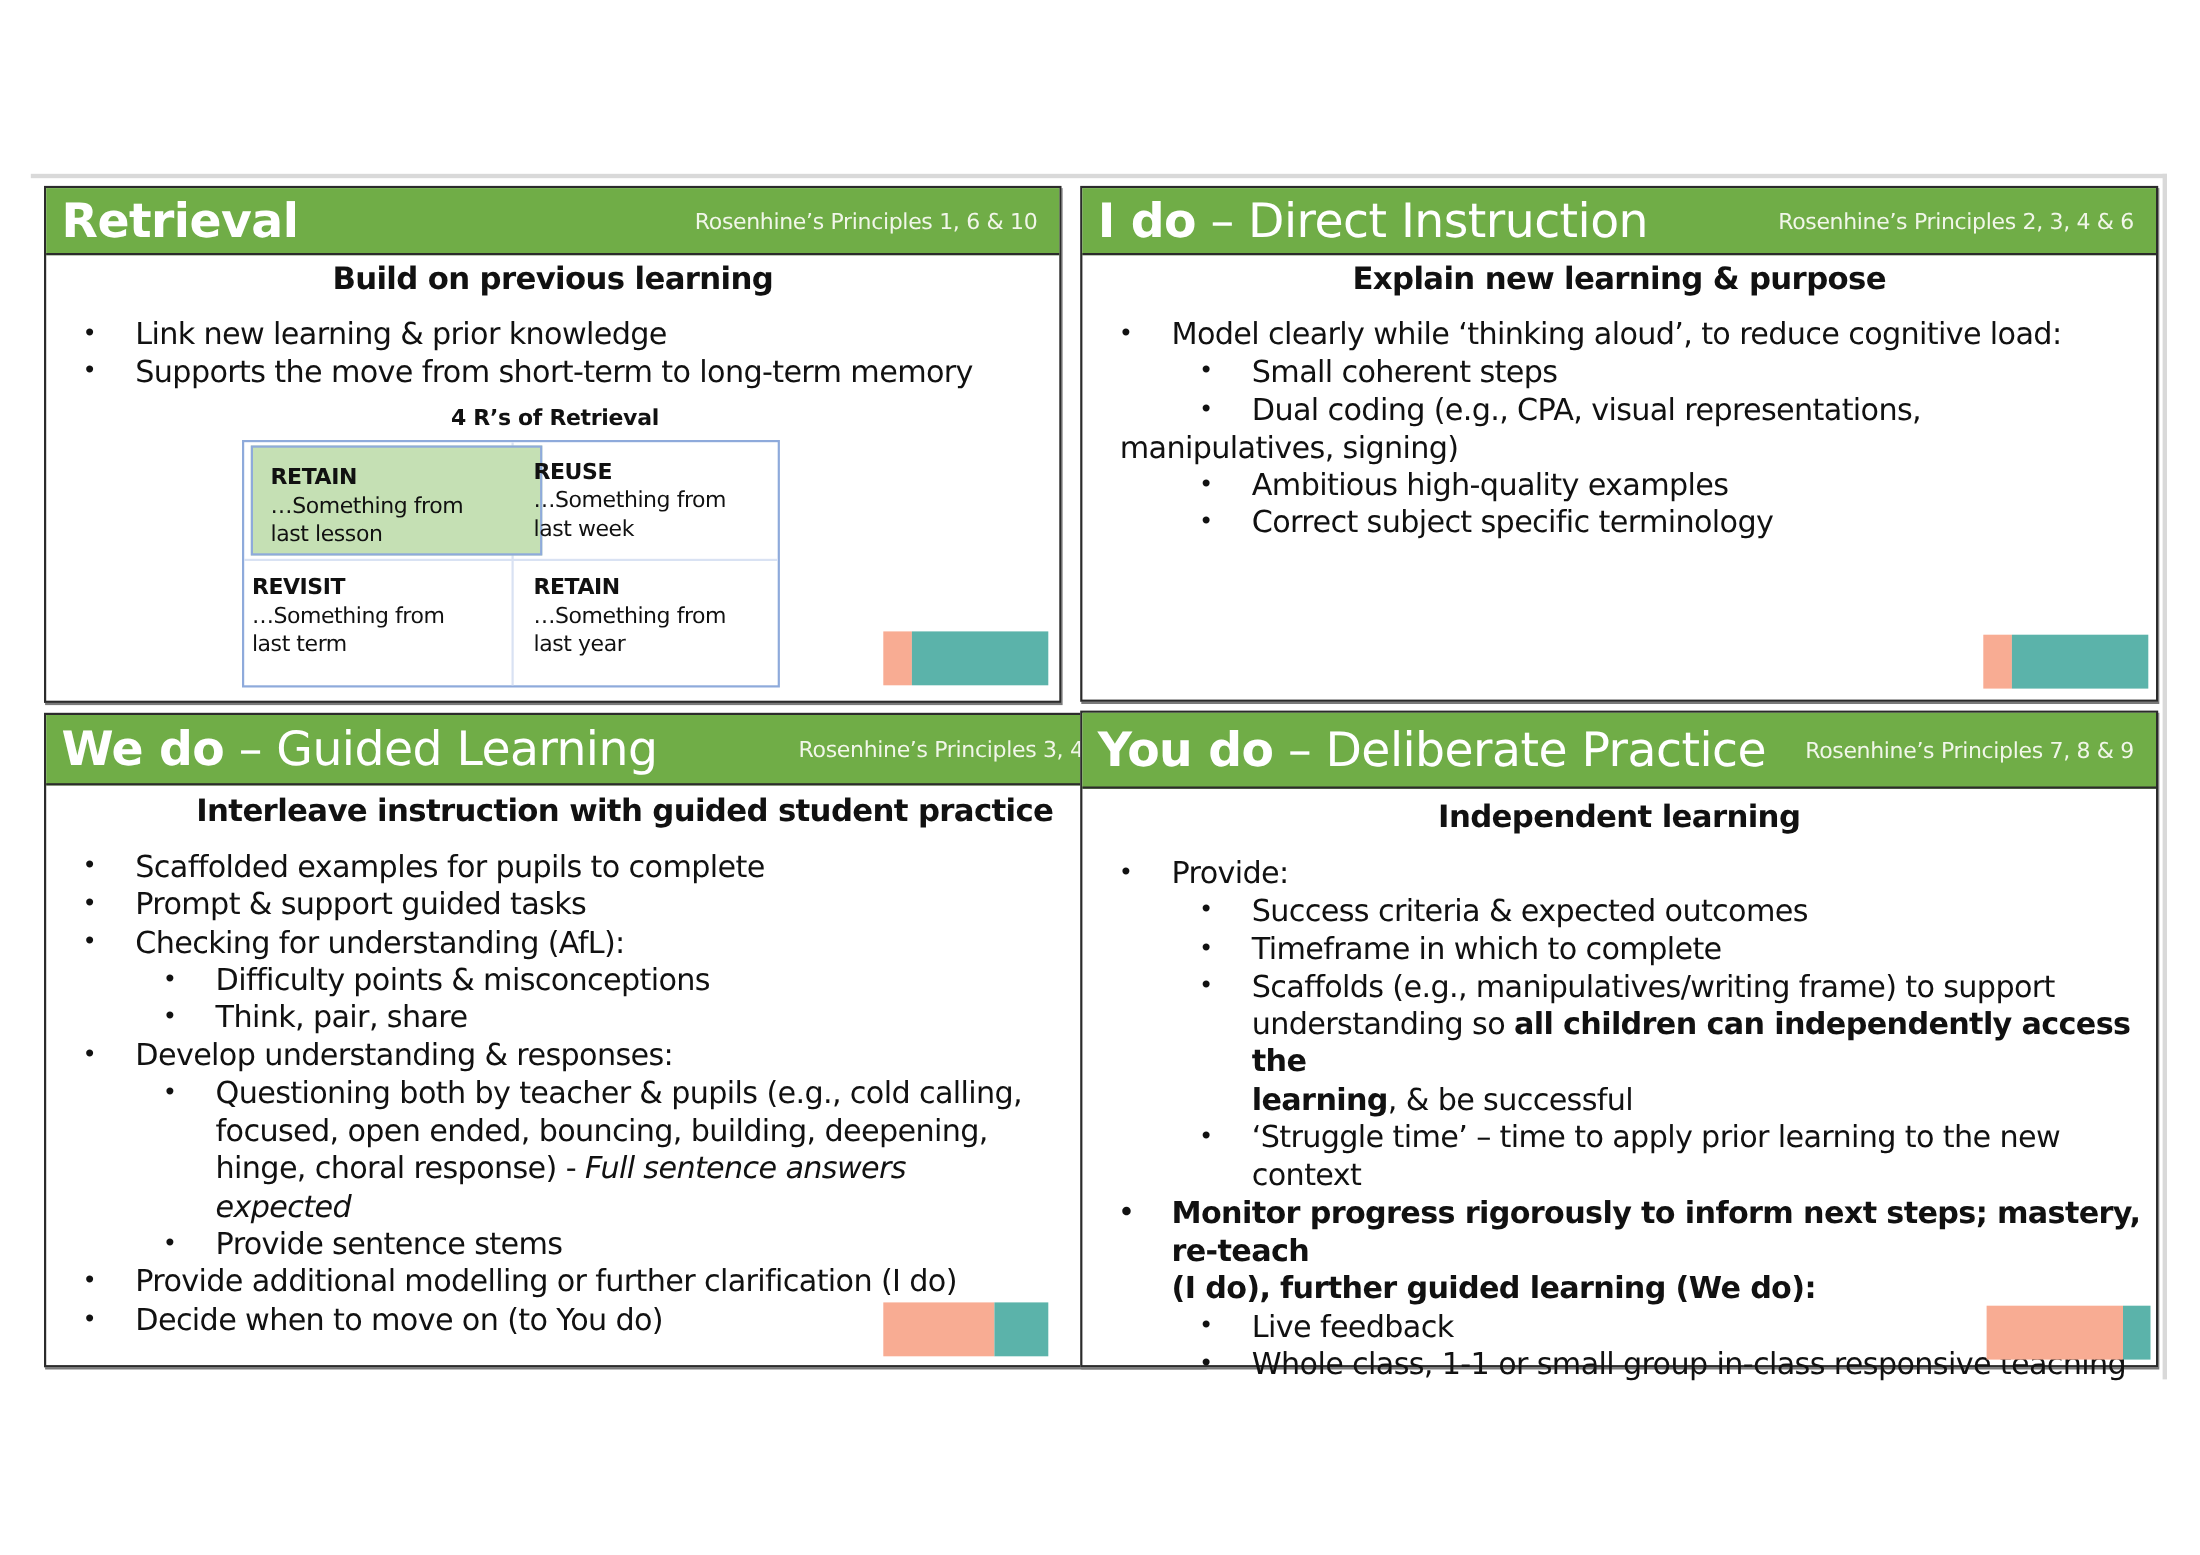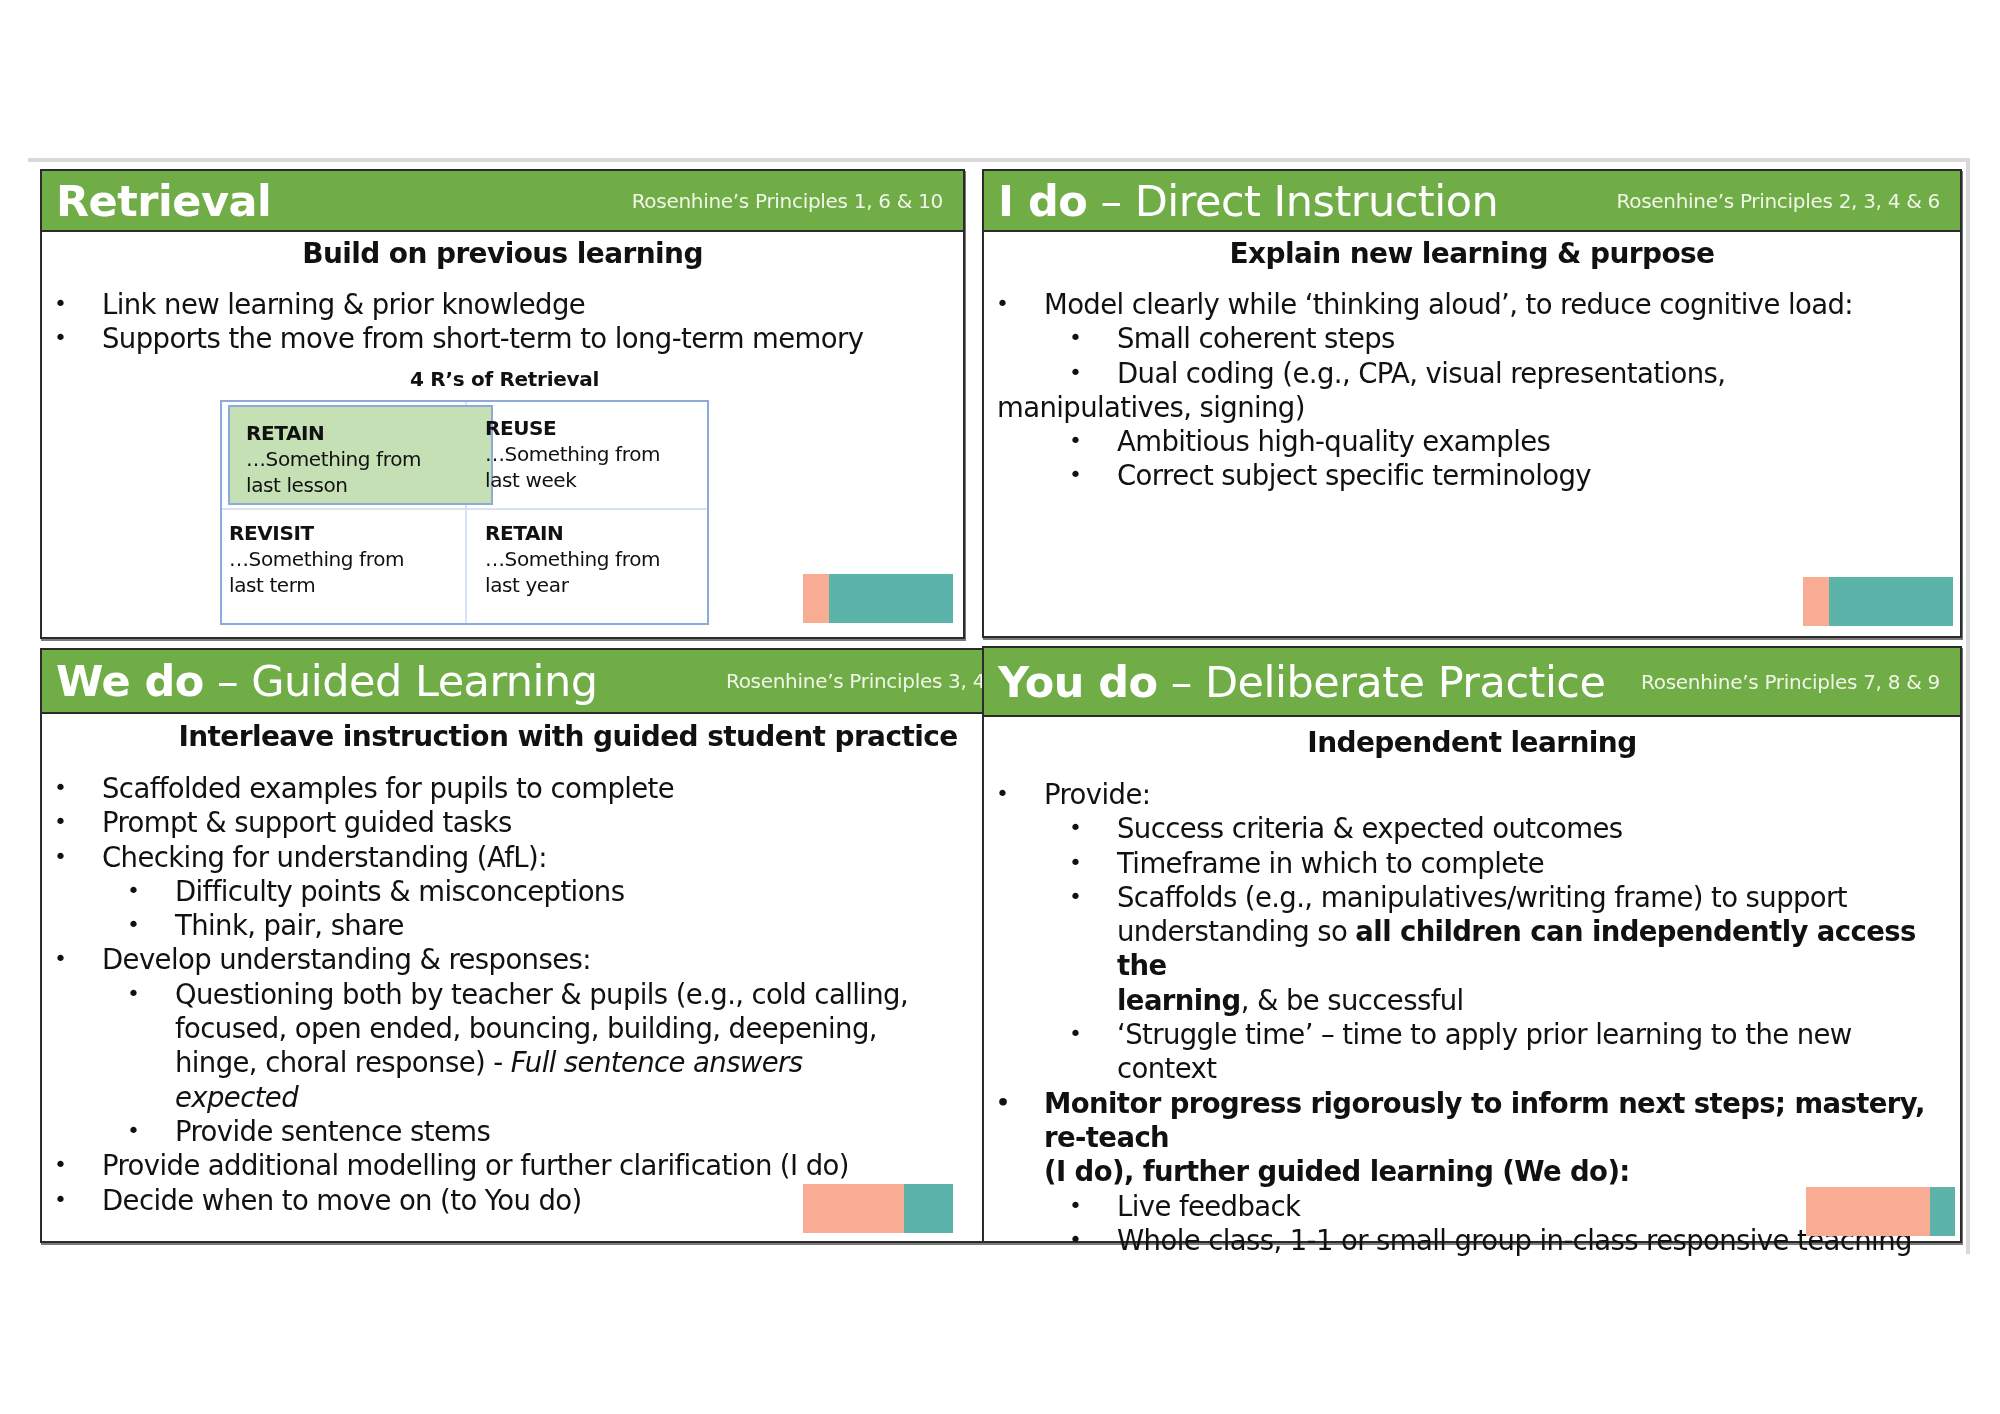--- a/index.html
+++ b/index.html
@@ -10,21 +10,21 @@
   .panel { position:absolute; box-sizing:border-box; border:2px solid #2b2b2b; background:#fff;
            box-shadow: 1px 2px 0 #7a7a7a; }
   .phead { position:absolute; left:0; right:0; top:0; background:#70ad47; border-bottom:2px solid #2b2b2b;
            box-sizing:border-box; display:flex; align-items:center; justify-content:space-between; padding:0 20px 0 14px; }
   .ptitle { color:#fff; font-size:43px; white-space:nowrap; letter-spacing:-0.5px; }
   .ptitle b { font-weight:bold; }
   .ptitle .light { font-weight:normal; }
   .princ { color:#f1f6e9; font-size:20px; white-space:nowrap; letter-spacing:-0.3px; }
   .sub { position:absolute; left:0; right:0; text-align:center; font-weight:bold; font-size:28px; letter-spacing:-0.6px; }
   ul.blist { position:absolute; margin:0; padding:0; list-style:none; font-size:27.5px; line-height:34.3px; letter-spacing:-0.6px; }
-  ul.blist li { position:relative; padding-left:60px; }
+  ul.blist li { position:relative; padding-left:60px;margin-left:21px; }
   ul.blist li::before { content:"•"; position:absolute; left:12px; top:0; font-size:22px; }
   ul.blist li.l2 { padding-left:133px; }
   ul.blist li.l2::before { left:85px; }
   .bold { font-weight:bold; }
   .ital { font-style:italic; }
   .rtable { position:absolute; left:178px; top:229px; width:489px; height:225px; box-sizing:border-box;
             border:2px solid #8eaadb; }
   .rcell { position:absolute; box-sizing:border-box; font-size:20px; line-height:26px; letter-spacing:-0.4px; }
   .rcell .rh { font-weight:bold; font-size:20px; }
   .rcell.hl { background:#c5e0b4; border:2px solid #8eaadb; }

